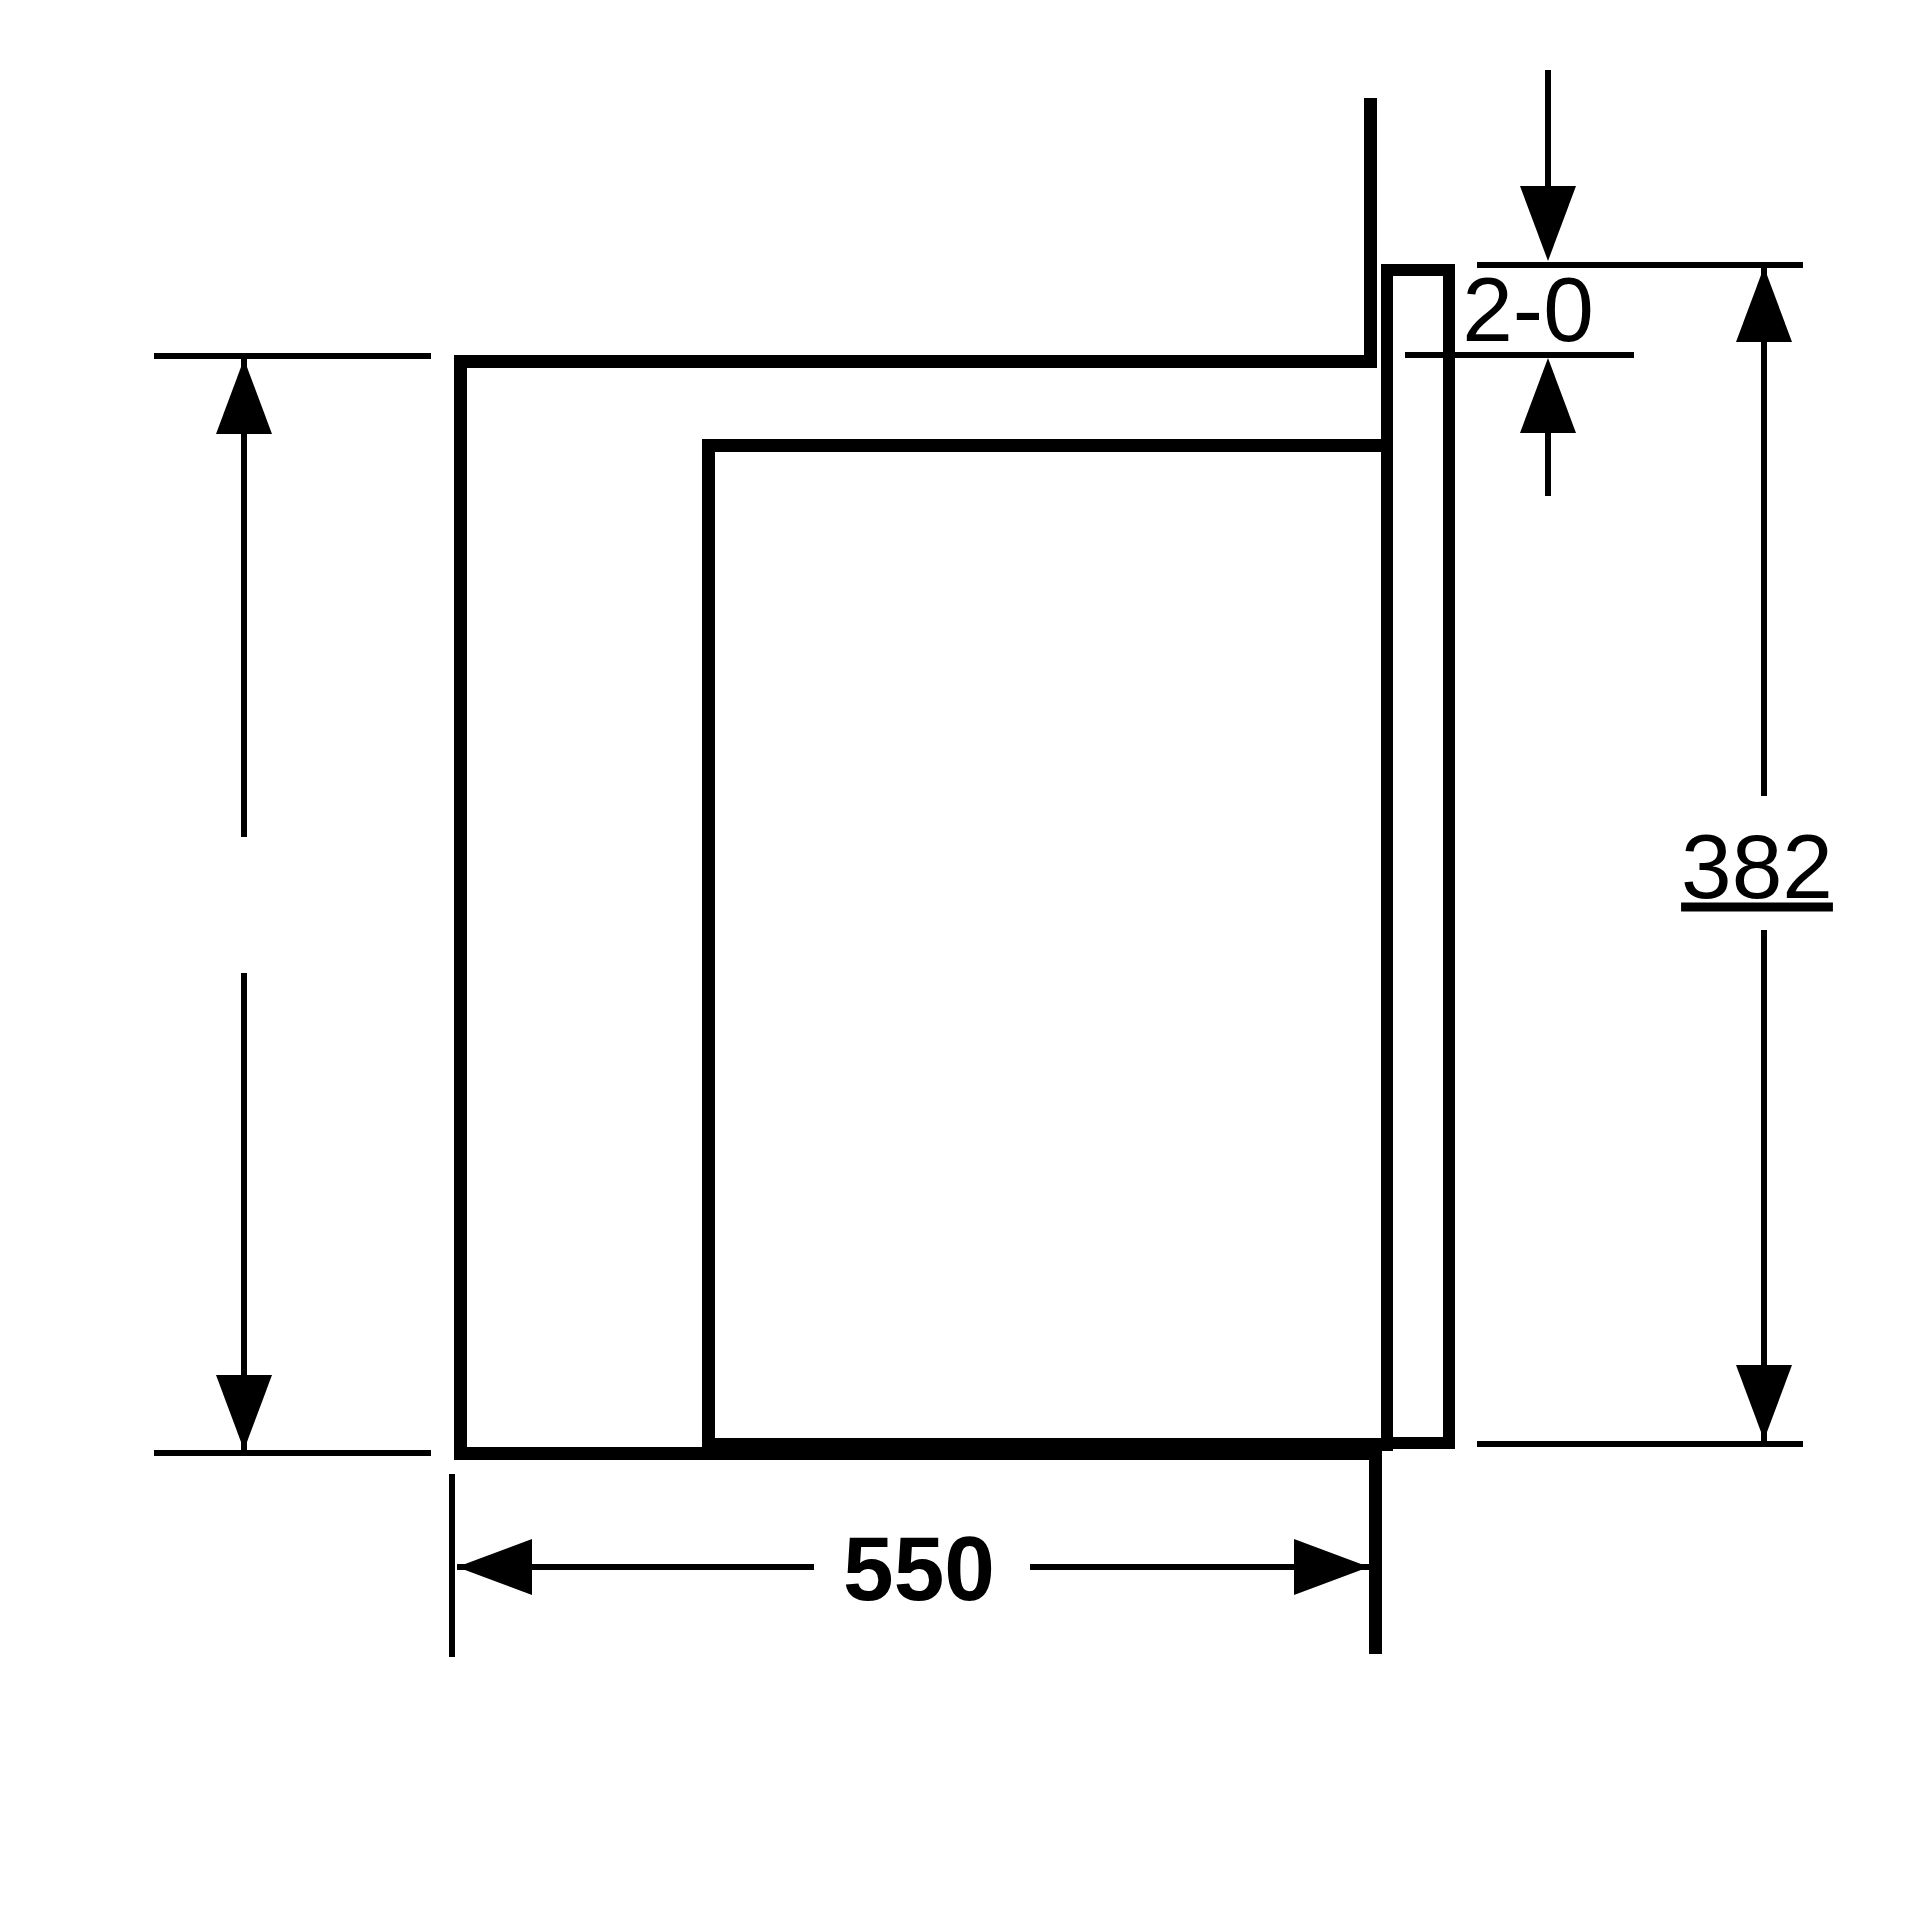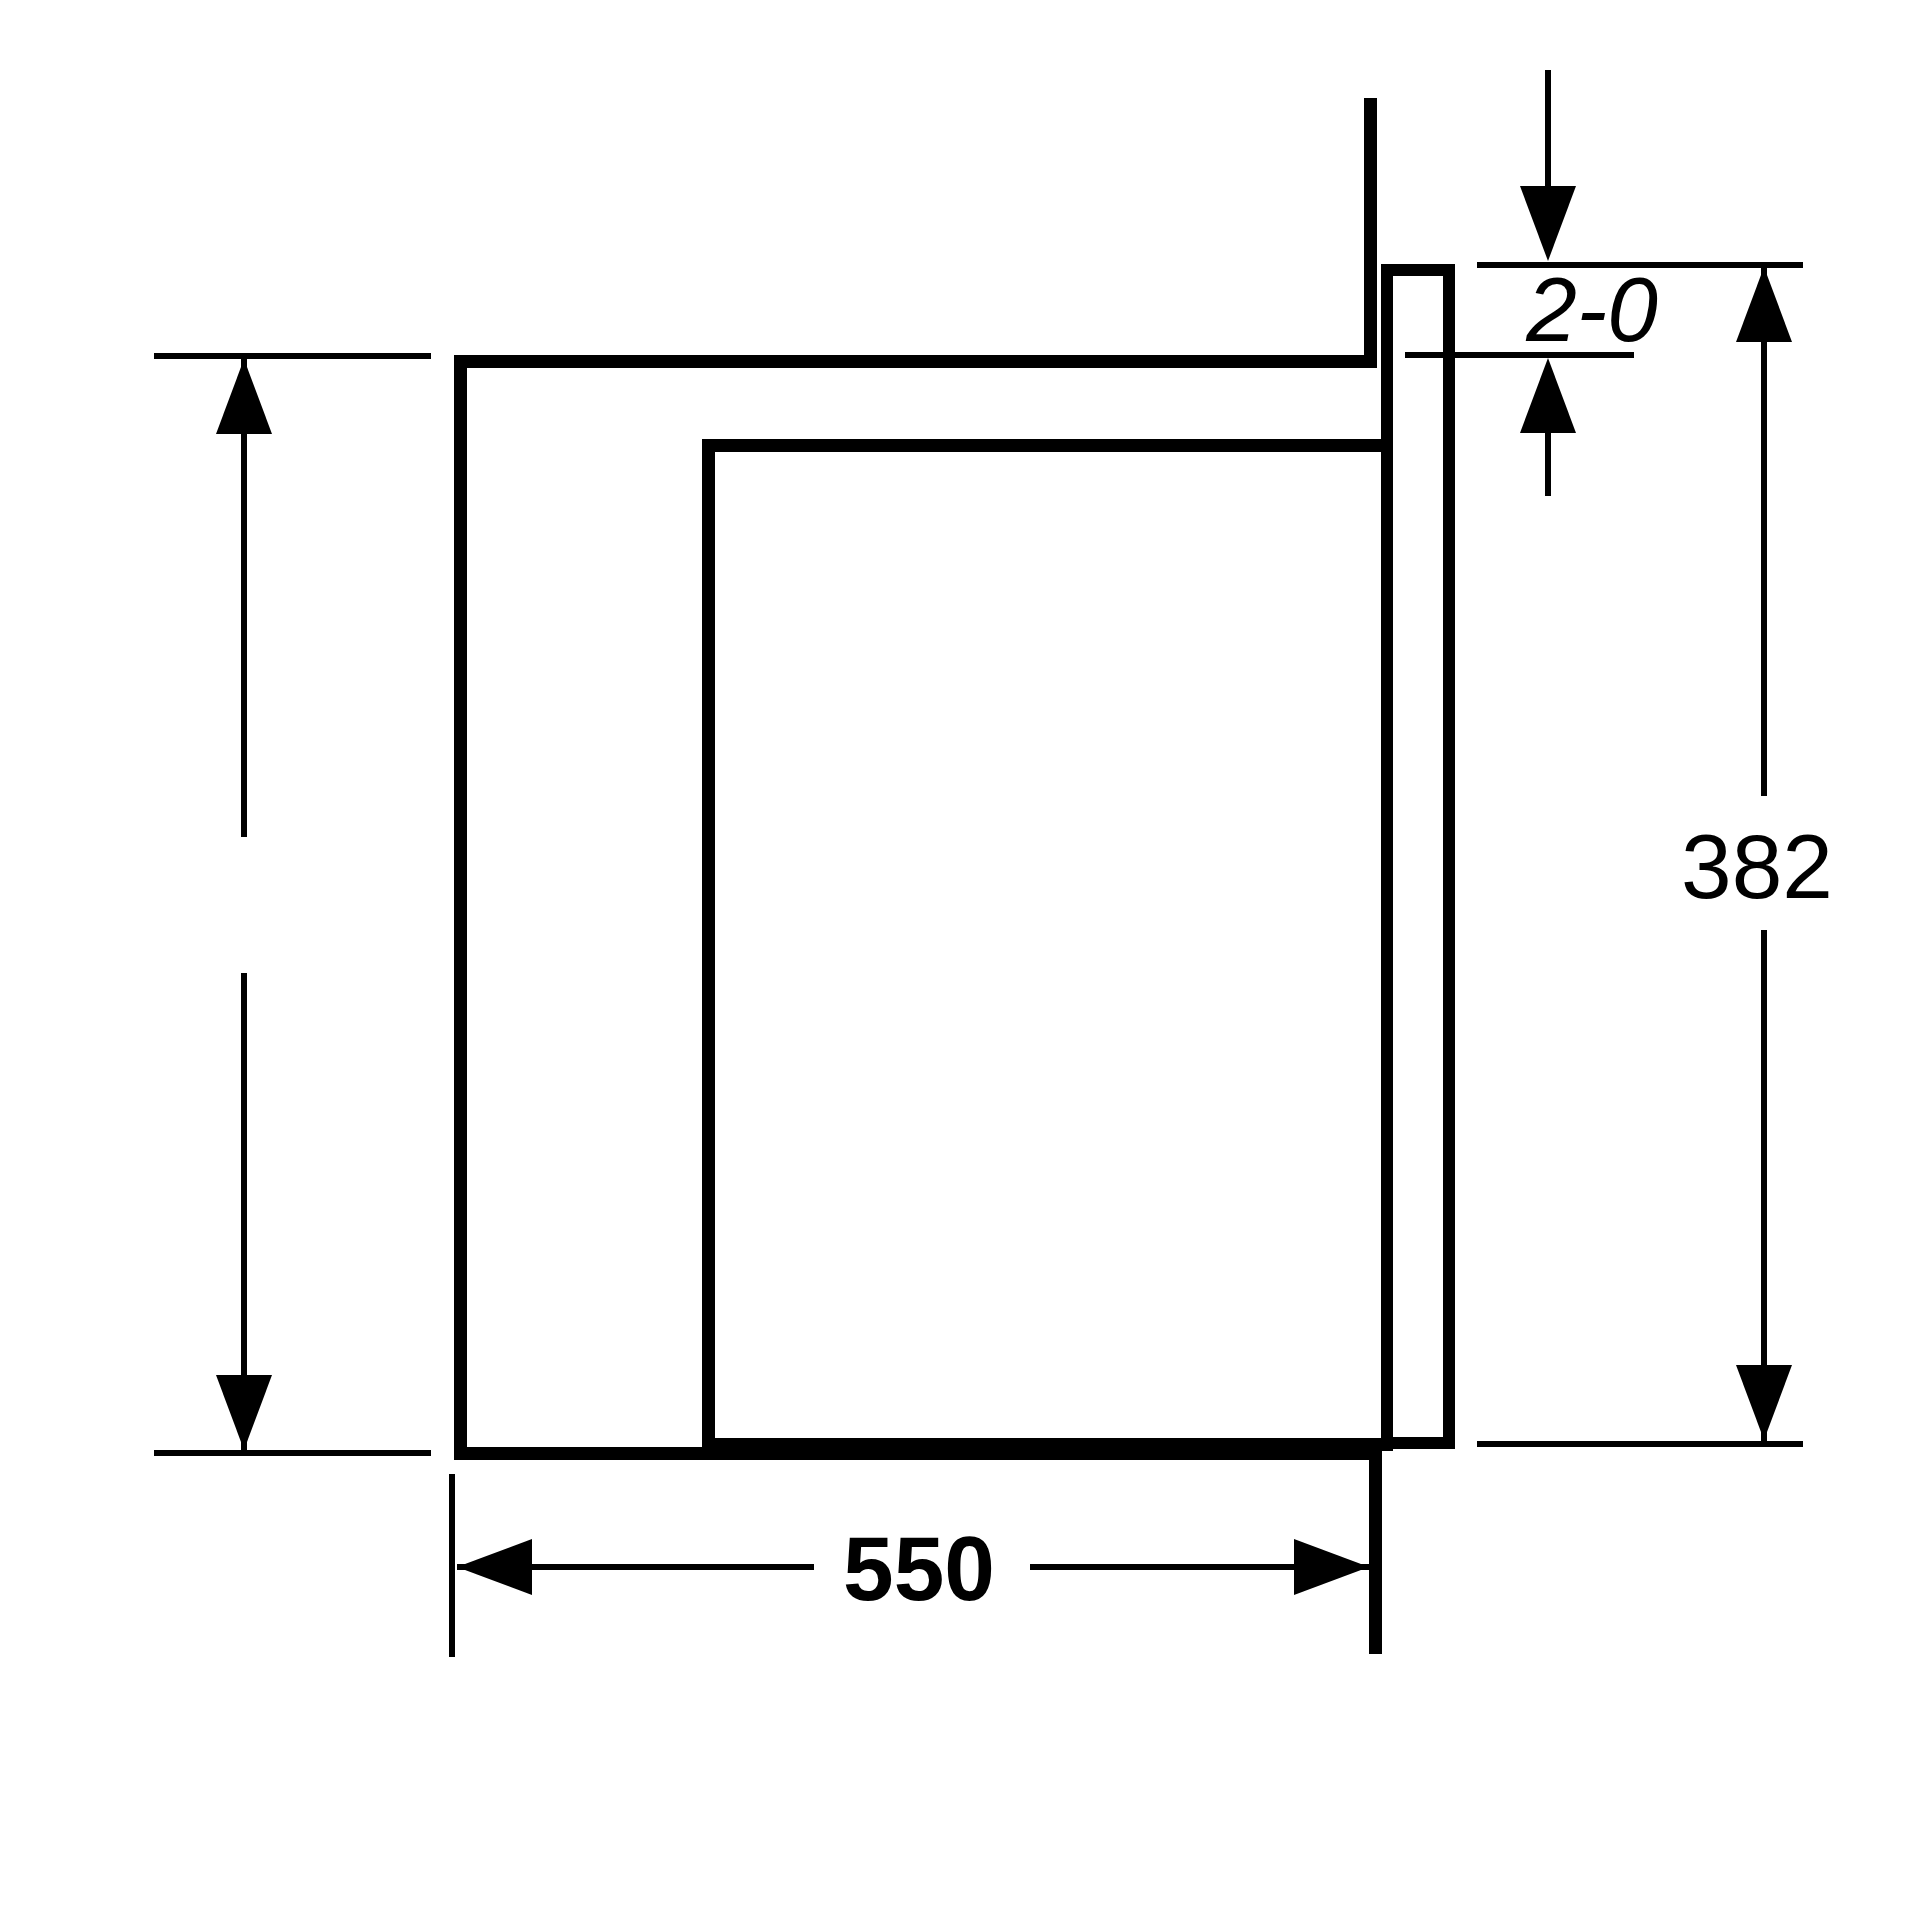--- a/index.html
+++ b/index.html
@@ -92,28 +92,28 @@
   <div class="ln" style="left:241px; top:973px; width:5.8px; height:477px;"></div>
   <div class="arrow up" style="left:216px; top:359px;"></div>
   <div class="arrow down" style="left:216px; top:1375px;"></div>
 
   <div class="ln" style="left:1477px; top:262px; width:326px; height:5.8px;"></div>
   <div class="ln" style="left:1405px; top:352px; width:229px; height:5.8px;"></div>
   <div class="ln" style="left:1545px; top:70px; width:5.8px; height:123px;"></div>
   <div class="arrow down" style="left:1520px; top:186px;"></div>
   <div class="ln" style="left:1545px; top:428px; width:5.8px; height:68px;"></div>
   <div class="arrow up" style="left:1520px; top:358px;"></div>
-  <div class="dim-label" style="left:1592px; top:309px;font-style:italic;">2-0</div>
+  <div class="dim-label" style="left:1528px; top:309px;">2-0</div>
 
   <div class="ln" style="left:1761px; top:267px; width:5.8px; height:529px;"></div>
   <div class="ln" style="left:1761px; top:930px; width:5.8px; height:511px;"></div>
   <div class="arrow up" style="left:1736px; top:267px;"></div>
   <div class="arrow down" style="left:1736px; top:1365px;"></div>
   <div class="ln" style="left:1477px; top:1441px; width:326px; height:5.8px;"></div>
-  <div class="dim-label" style="left:1757px; top:866px;">382</div>
+  <div class="dim-label" style="left:1757px; top:866px;text-decoration:underline;">382</div>
 
 
   <div class="ln" style="left:449px; top:1474px; width:5.8px; height:183px;"></div>
   <div class="ln" style="left:457px; top:1564px; width:357px; height:5.8px;"></div>
   <div class="ln" style="left:1030px; top:1564px; width:339px; height:5.8px;"></div>
   <div class="arrow left" style="left:457px; top:1539px;"></div>
   <div class="arrow right" style="left:1294px; top:1539px;"></div>
   <div class="dim-label" style="left:919px; top:1568px;font-weight:bold;">550</div>
 
 

